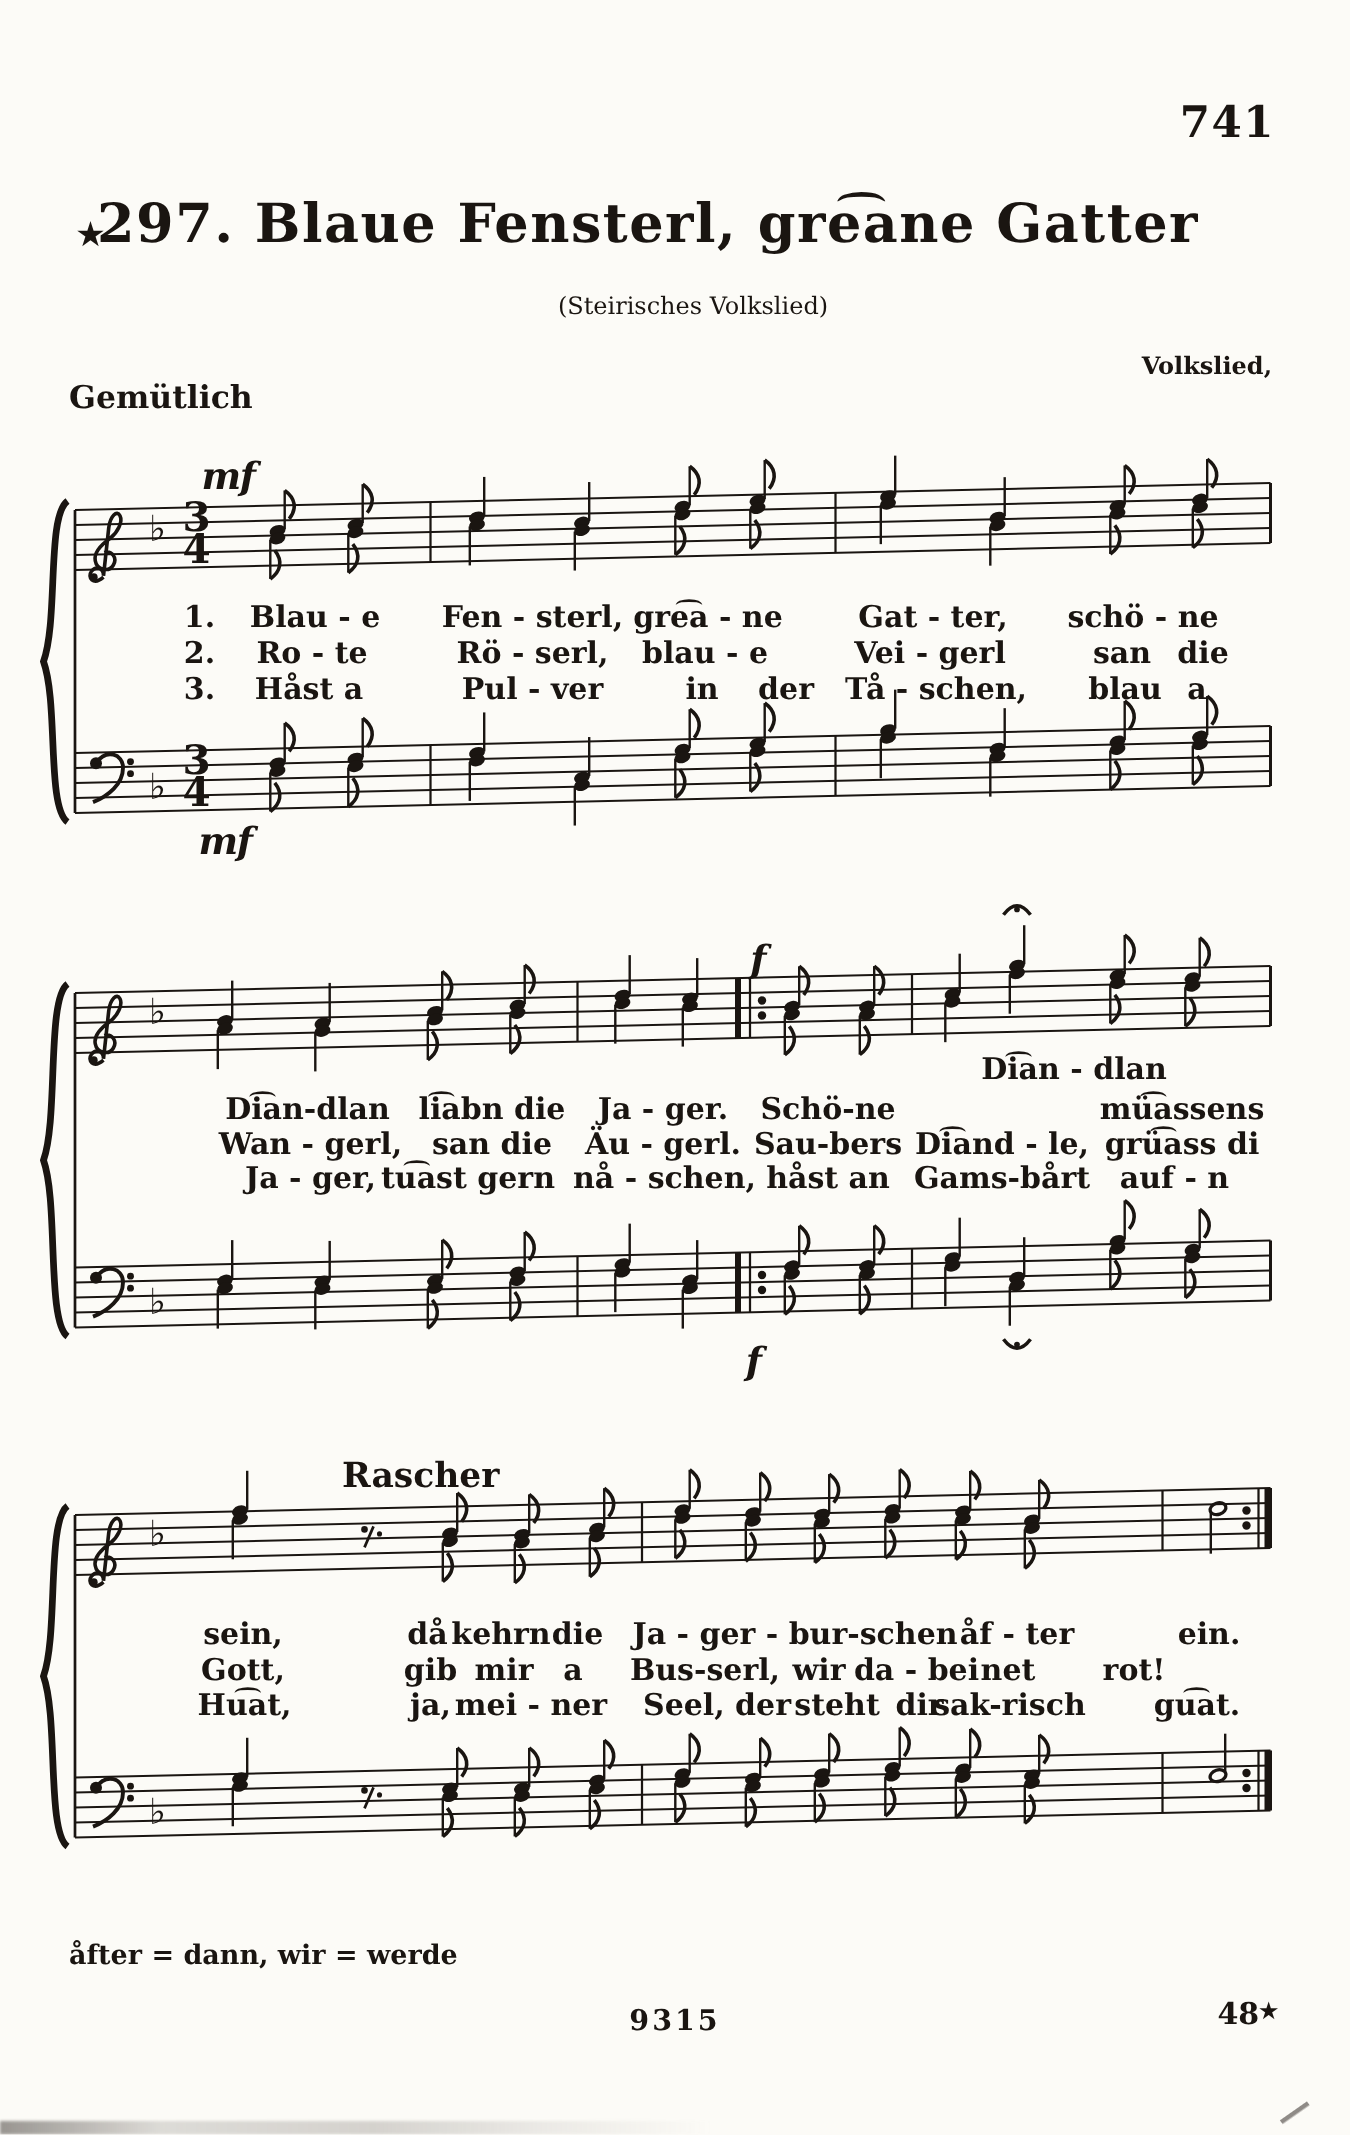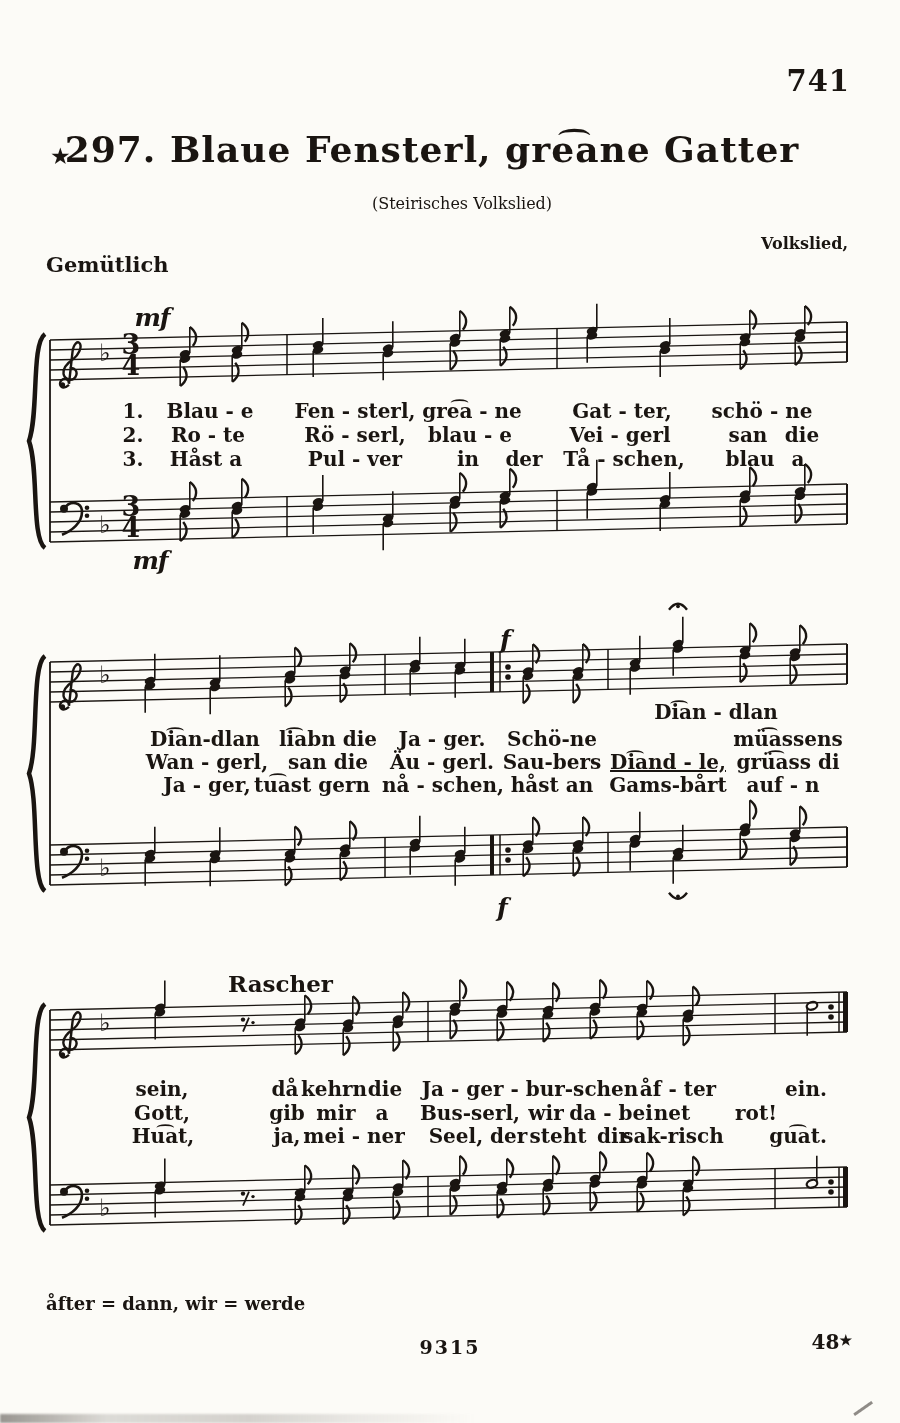--- a/index.html
+++ b/index.html
@@ -692,21 +692,21 @@
     <span class="lyric" style="left: 205px; top: 727px;">Di͡an-dlan</span>
     <span class="lyric" style="left: 328px; top: 727px;">li͡abn die</span>
     <span class="lyric" style="left: 442px; top: 727px;">Ja - ger.</span>
     <span class="lyric" style="left: 552px; top: 727px;">Schö-ne</span>
     <span class="lyric" style="left: 668px; top: 700px; margin-left: 48px;">Di͡an - dlan</span>
     <span class="lyric" style="left: 788px; top: 727px;">mü͡assens</span>
     <span class="lyric" style="left: 207px; top: 750px;">Wan - gerl,</span>
     <span class="lyric" style="left: 328px; top: 750px;">san die</span>
     <span class="lyric" style="left: 442px; top: 750px;">Äu - gerl.</span>
     <span class="lyric" style="left: 552px; top: 750px;">Sau-bers</span>
-    <span class="lyric" style="left: 668px; top: 750px; text-decoration: underline;">Di͡and - le,</span>
+    <span class="lyric" style="left: 668px; top: 750px;">Di͡and - le,</span>
     <span class="lyric" style="left: 788px; top: 750px;">grü͡ass di</span>
     <span class="lyric" style="left: 207px; top: 773px;">Ja - ger,</span>
     <span class="lyric" style="left: 312px; top: 773px;">tu͡ast gern</span>
     <span class="lyric" style="left: 443px; top: 773px;">nå - schen,</span>
     <span class="lyric" style="left: 552px; top: 773px;">håst an</span>
     <span class="lyric" style="left: 668px; top: 773px;">Gams-bårt</span>
     <span class="lyric" style="left: 783px; top: 773px;">auf - n</span>
     <span class="tempo-sec" style="left: 228px; top: 970px;">Rascher</span>
     <span class="lyric" style="left: 162px; top: 1077px;">sein,</span>
     <span class="lyric" style="left: 285px; top: 1077px;">då</span>

